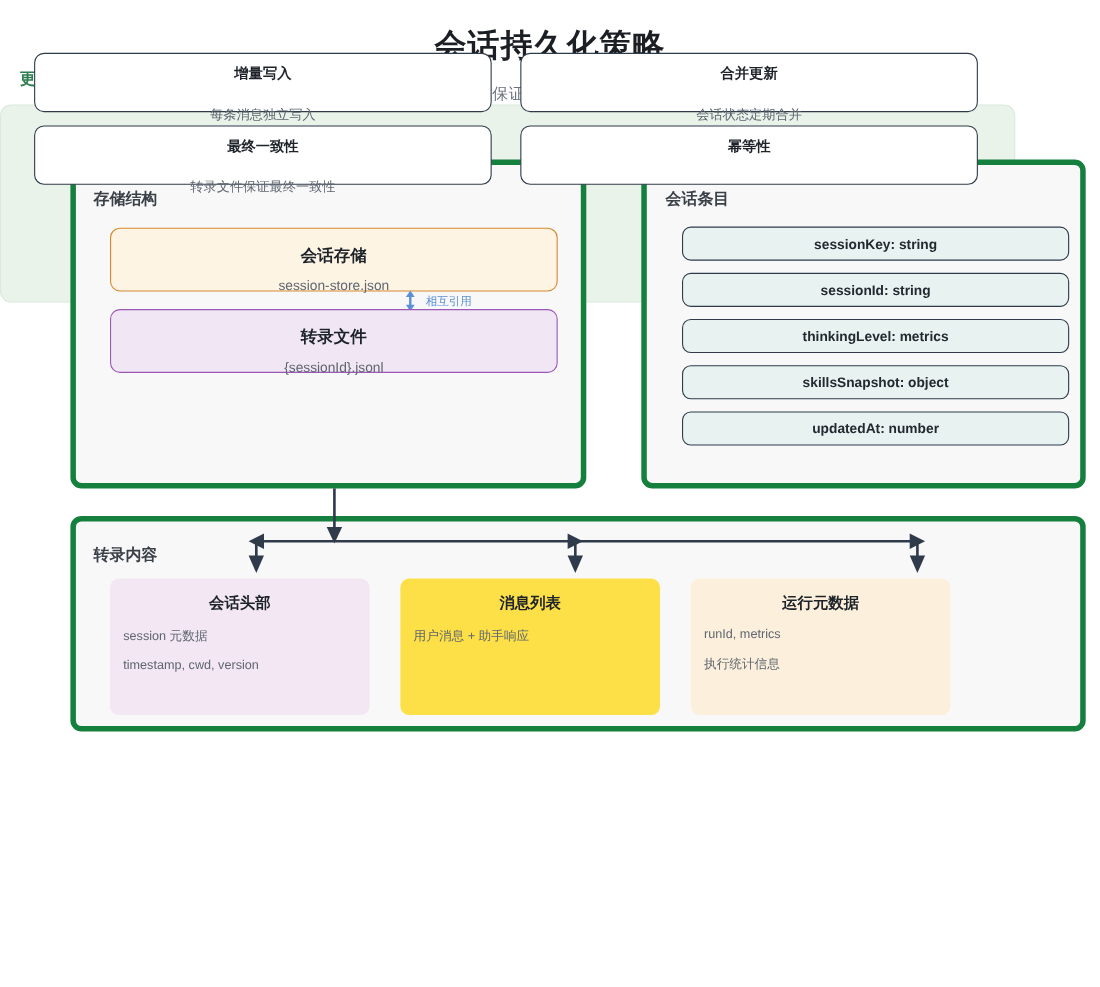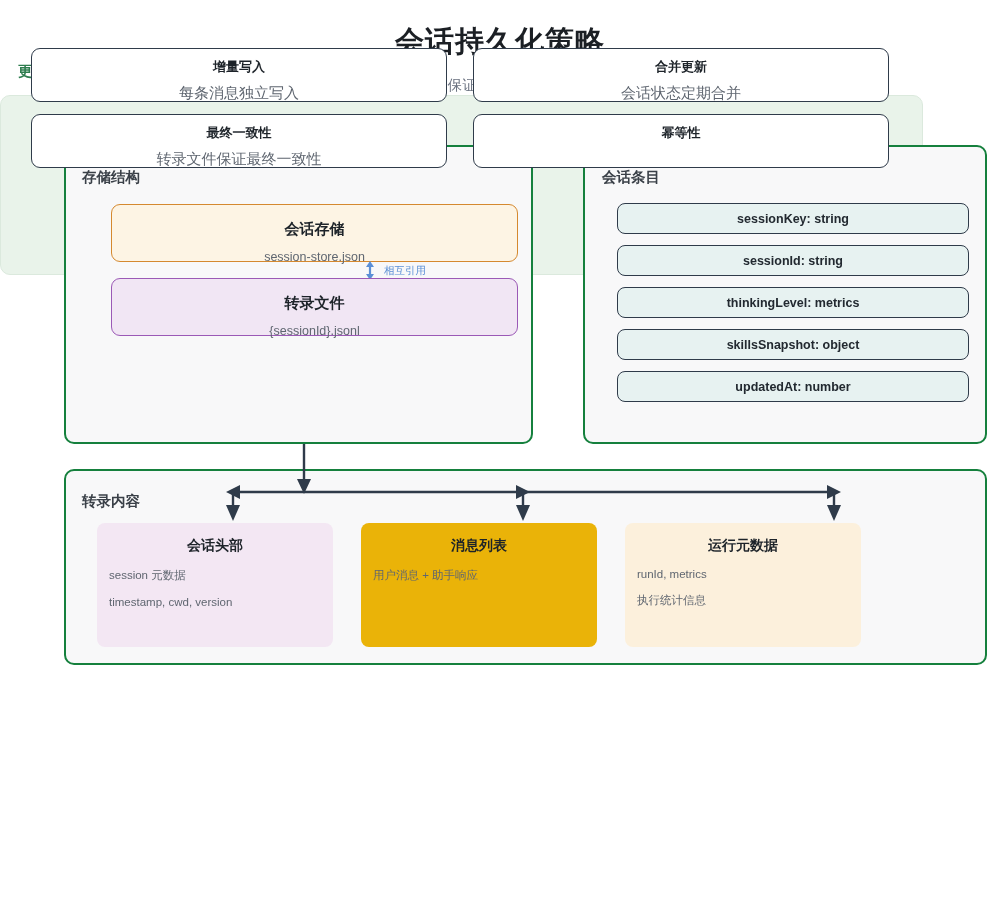--- a/index.html
+++ b/index.html
@@ -39,21 +39,21 @@
     margin-top: 14px;
     font-size: 14.5px;
     color: #6b7280;
     letter-spacing: .5px;
   }
 
   
   .panel {
     position: absolute;
     background: #f8f8f9;
-    border: 2px solid #15803d;
+    border: 5px solid #15803d;
     border-radius: 10px;
   }
   .panel-title {
     font-size: 14.5px;
     font-weight: bold;
     color: #3a4048;
   }
 
   
   #storage-panel {
@@ -68,21 +68,20 @@
     top: 21px;
   }
 
   .store-box {
     position: absolute;
     left: 31px;
     width: 407px;
     border-radius: 9px;
     text-align: center;
     padding-top: 15px;
-    margin-left: 14px;
   }
   .store-box .bx-title {
     font-size: 15px;
     font-weight: bold;
     color: #1d2329;
   }
   .store-box .bx-sub {
     margin-top: 11px;
     font-size: 12.5px;
     color: #5f6670;
@@ -180,21 +179,21 @@
     font-weight: bold;
     color: #1d2329;
   }
   .t-card .tc-line {
     margin-top: 13px;
     font-size: 11.5px;
     color: #5f6670;
   }
   .t-card .tc-line:first-of-type { margin-top: 20px; }
   #t-card-header  { background: #f3e7f3; }
-  #t-card-messages{ background: #eab308; }
+  #t-card-messages{ background: #fde047; }
   #t-card-runmeta { background: #fcf0dc; }
 
   
   #arrow-layer {
     position: absolute;
     left: 0;
     top: 0;
     width: 1000px;
     height: 897px;
     pointer-events: none;
@@ -233,22 +232,22 @@
     border-radius: 9px;
     text-align: center;
     padding-top: 9px;
   }
   .s-card .sc-title {
     font-size: 13px;
     font-weight: bold;
     color: #1d2329;
   }
   .s-card .sc-sub {
-    margin-top: 8px;
-    font-size: 15px;
+    margin-top: 20px;
+    font-size: 12px;
     color: #5f6670;
   }
 </style>
 </head>
 <body>
 
 <div class="page">
 
   <div class="header">
     <div class="title">会话持久化策略</div>

